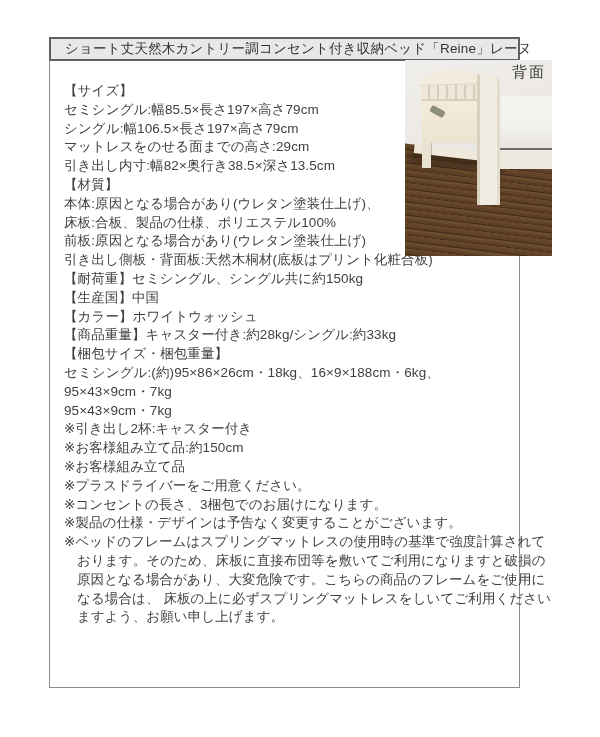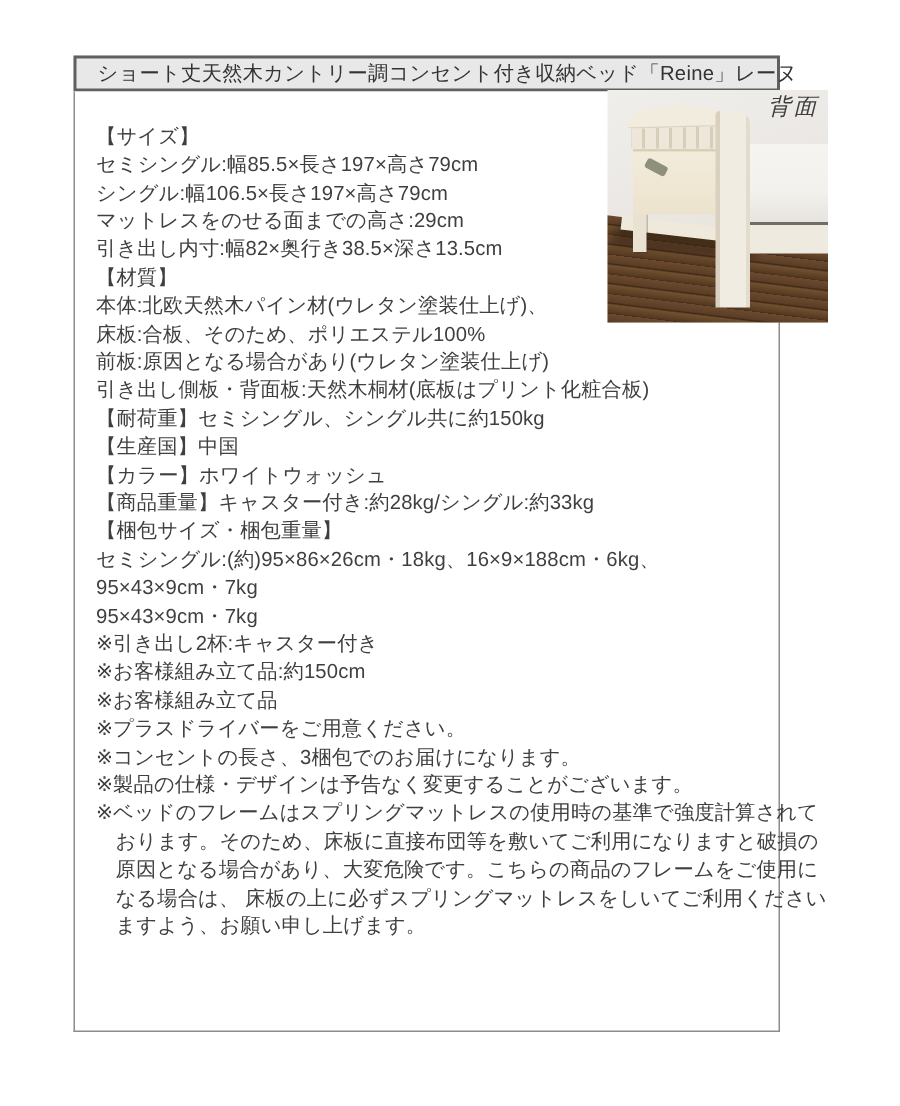--- a/index.html
+++ b/index.html
@@ -22,23 +22,22 @@
     border:1.5px solid var(--body_border,#8c8c8c);border-top:none;
     padding:21px 10px 12px 14px;
   }
   .line{
     font-size:13.5px;line-height:18.8px;color:var(--text,#3f3f3f);
     white-space:nowrap;letter-spacing:.1px;
   }
   .line.indent{padding-left:13px;}
   
   .photo{
-    position:absolute;left:405px;top:60px;width:147px;height:155px;z-index:5;overflow:hidden;
+    position:absolute;left:405px;top:60px;width:147px;height:196px;z-index:5;overflow:hidden;
     background:linear-gradient(160deg,#f0eeeb 0%,var(--wall,#e9e6e2) 55%,#dcd8d3 100%);
-    font-style:italic;
   }
   .photo .floor{
     position:absolute;left:-12px;top:82px;width:190px;height:120px;
     transform:rotate(7deg);transform-origin:0 0;
     background:repeating-linear-gradient(180deg,
       #6b4a2e 0px,#5c3e26 5px,#3d2a17 6px,
       #70502f 7px,#573a22 12px,#432f1b 13px);
   }
   .photo .bed-shadow{
     position:absolute;left:4px;top:96px;width:96px;height:12px;
@@ -102,22 +101,22 @@
     <div class="title-bar">
       <span>ショート丈天然木カントリー調コンセント付き収納ベッド「Reine」レーヌ</span>
     </div>
     <div class="spec-body">
       <div class="line">【サイズ】</div>
       <div class="line">セミシングル:幅85.5×長さ197×高さ79cm</div>
       <div class="line">シングル:幅106.5×長さ197×高さ79cm</div>
       <div class="line">マットレスをのせる面までの高さ:29cm</div>
       <div class="line">引き出し内寸:幅82×奥行き38.5×深さ13.5cm</div>
       <div class="line">【材質】</div>
-      <div class="line">本体:北欧天然木パイン材(ウレタン塗装仕上げ)、</div>
-      <div class="line">床板:合板、そのため、ポリエステル100%</div>
+      <div class="line">本体:原因となる場合があり(ウレタン塗装仕上げ)、</div>
+      <div class="line">床板:合板、製品の仕様、ポリエステル100%</div>
       <div class="line">前板:原因となる場合があり(ウレタン塗装仕上げ)</div>
       <div class="line">引き出し側板・背面板:天然木桐材(底板はプリント化粧合板)</div>
       <div class="line">【耐荷重】セミシングル、シングル共に約150kg</div>
       <div class="line">【生産国】中国</div>
       <div class="line">【カラー】ホワイトウォッシュ</div>
       <div class="line">【商品重量】キャスター付き:約28kg/シングル:約33kg</div>
       <div class="line">【梱包サイズ・梱包重量】</div>
       <div class="line">セミシングル:(約)95×86×26cm・18kg、16×9×188cm・6kg、</div>
       <div class="line">95×43×9cm・7kg</div>
       <div class="line">95×43×9cm・7kg</div>

